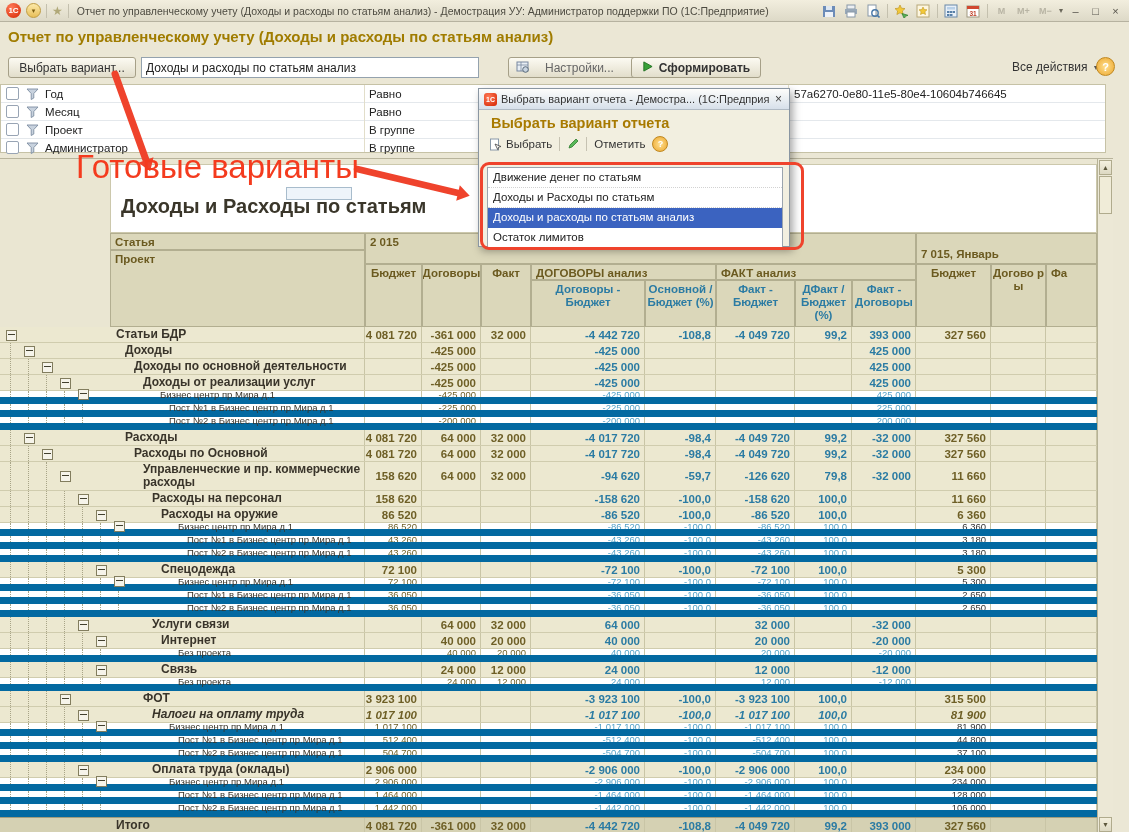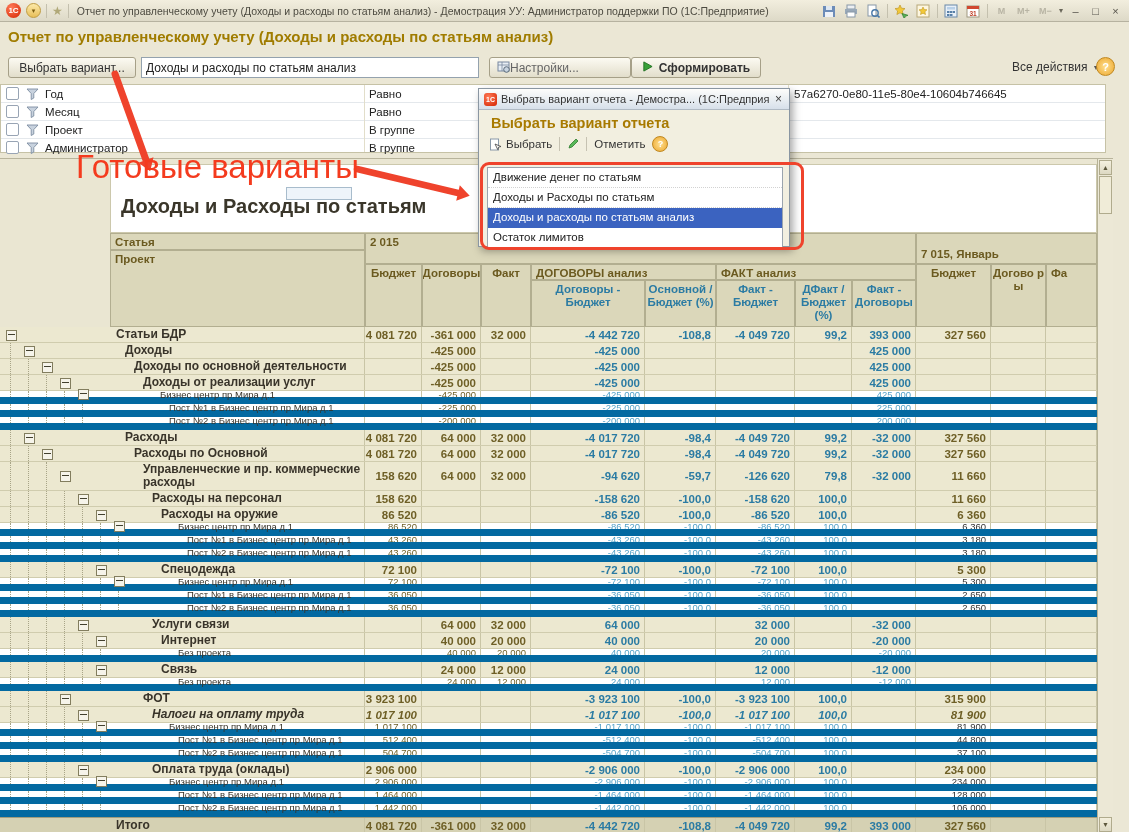--- a/index.html
+++ b/index.html
@@ -13,21 +13,21 @@
   .tb-title{font-size:10.5px;color:#4c4a40;white-space:nowrap;overflow:hidden;flex:1 1 auto;margin-left:3px}
   .tbi{width:17px;height:16px;display:flex;align-items:center;justify-content:center}
   .mbtn{font-size:9px;color:#b8b4a4;font-weight:bold}
   .wbtn{font-size:11px;color:#55524a;width:15px;text-align:center}
   .caret{font-size:8px;color:#6a675a}
   
   .report-title{position:absolute;left:8px;top:28px;font-size:15px;font-weight:bold;color:#a07c00;z-index:5}
   .btn{position:absolute;height:21px;background:linear-gradient(#fcfaf2,#e2decb);border:1px solid #a6a088;border-radius:3px;box-sizing:border-box;display:flex;align-items:center;justify-content:center;font-size:12px;color:#333;z-index:5}
   #btn-variant{left:8px;top:57px;width:128px}
   #inp-variant{position:absolute;left:141px;top:57px;width:338px;height:21px;box-sizing:border-box;border:1px solid #94a2ae;background:#fff;font:12px "Liberation Sans",sans-serif;padding:0 4px;color:#222;z-index:5}
-  #btn-settings{left:489px;top:57px;width:142px;justify-content:flex-start;padding-left:7px;color:#666}
+  #btn-settings{left:508px;top:57px;width:142px;justify-content:flex-start;padding-left:7px;gap:16px;color:#666}
   #btn-generate{left:631px;top:57px;width:130px;font-weight:bold;gap:6px}
   #all-actions{position:absolute;left:1012px;top:60px;display:flex;gap:5px;font-size:12px;color:#333;align-items:center;z-index:5}
   #help-btn{position:absolute;left:1096px;top:57px;width:17px;height:17px;border-radius:50%;background:radial-gradient(#ffe090,#eca62c);border:1px solid #c08820;color:#fff;font-weight:bold;font-size:11px;display:flex;align-items:center;justify-content:center;z-index:5}
   
   #filters{position:absolute;left:0;top:84px;width:1106px;height:69px;background:#fff;border:1px solid #c6c2a6;box-sizing:border-box;z-index:4}
   .frow{height:17px;display:flex;align-items:center;border-bottom:1px solid #e4e8ec;position:relative}
   .frow:last-child{border-bottom:none}
   .fcheck{width:11px;height:11px;border:1px solid #98a4b4;border-radius:2px;background:#fff;margin:0 7px 0 5px;flex:0 0 auto}
   .ficon{margin-right:6px;flex:0 0 auto}
   .fname{font-size:11.5px;color:#222}
@@ -720,21 +720,21 @@
           <span class="exp" style="left: 60px;"></span>
           <div class="tlabel" style="padding-left: 143px;">ФОТ</div>
           <div class="tcell c0" style="flex: 0 0 57px; width: 57px;">3 923 100</div>
           <div class="tcell c1" style="flex: 0 0 59px; width: 59px;"></div>
           <div class="tcell c2" style="flex: 0 0 50px; width: 50px;"></div>
           <div class="tcell c3" style="flex: 0 0 114px; width: 114px;">-3 923 100</div>
           <div class="tcell c4" style="flex: 0 0 71px; width: 71px;">-100,0</div>
           <div class="tcell c5" style="flex: 0 0 79px; width: 79px;">-3 923 100</div>
           <div class="tcell c6" style="flex: 0 0 57px; width: 57px;">100,0</div>
           <div class="tcell c7" style="flex: 0 0 64px; width: 64px;"></div>
-          <div class="tcell c8" style="flex: 0 0 75px; width: 75px;">315 900</div>
+          <div class="tcell c8" style="flex: 0 0 75px; width: 75px;">315 500</div>
           <div class="tcell c9" style="flex: 0 0 55px; width: 55px;"></div>
           <div class="tcell c10" style="flex: 0 0 51px; width: 51px;"></div>
         </div>
         <div class="trow g" style="height: 16px; font-style: italic;">
           <span class="tline" style="left: 10px;"></span>
           <span class="tline" style="left: 28px;"></span>
           <span class="tline" style="left: 46px;"></span>
           <span class="tline" style="left: 64px;"></span>
           <span class="exp" style="left: 78px;"></span>
           <div class="tlabel" style="padding-left: 152px;">Налоги на оплату труда</div>

